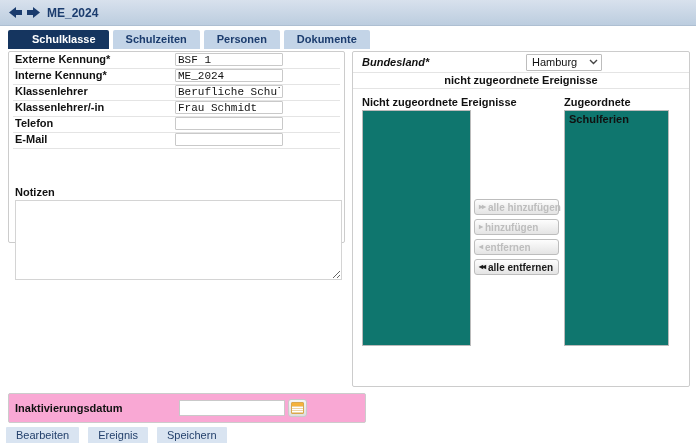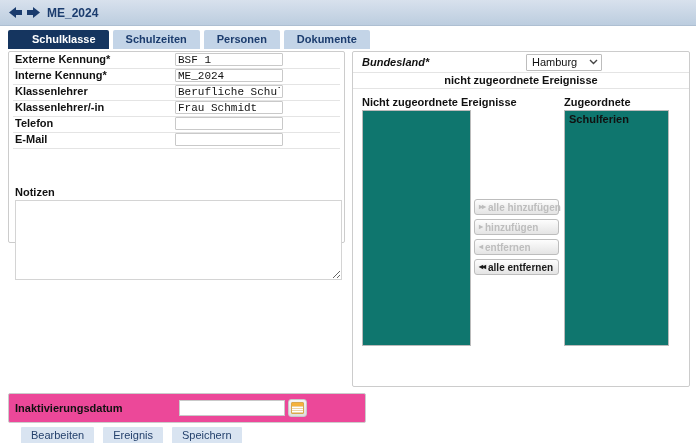--- a/index.html
+++ b/index.html
@@ -90,39 +90,39 @@
   .tbtn .ticon{font-size:8px;letter-spacing:-1px;line-height:1;}
   .tbtn.disabled{color:#bdbdbd;cursor:default;}
   .info{
     padding:6px 4px 0 4px;text-align:justify;line-height:11.5px;
     font-size:10.6px;color:#1a1a1a;
   }
   
   .inact{
     position:absolute;left:8px;top:393px;width:358px;height:30px;
     border:1px solid #cccccc;border-radius:2px;box-sizing:border-box;
-    display:flex;align-items:center;padding-left:6px;background:#ec4899;
+    display:flex;align-items:center;padding-left:6px;background:#f9a8d4;
   }
   .inact .flabel{font-weight:bold;flex:0 0 164px;}
   .inact input{
     width:100px;height:12px;border:1px solid #c9c9c9;
     font-family:"Liberation Sans",sans-serif;font-size:11px;
   }
   .cal-btn{
     width:17px;height:16px;margin-left:3px;border:1px solid #c9c9c9;border-radius:3px;
     background:linear-gradient(#f5f5f5,#dedede);
     display:flex;align-items:center;justify-content:center;cursor:pointer;
   }
   .cal-icon{width:11px;height:10px;border:1px solid #d9a84e;border-radius:1px;
     background:
       linear-gradient(#f5b23c,#f5b23c) 0 0/11px 3px no-repeat,
       repeating-linear-gradient(#fff 0 1px,#edd3a2 1px 2px);
   }
   
-  .footer{position:absolute;top:427px;left:21px;display:flex;gap:9px;}
+  .footer{position:absolute;top:427px;left:6px;display:flex;gap:9px;}
   .fbtn{
     background:#d9e4f1;color:#24416c;padding:2px 10px 3px;font-size:11px;
     cursor:pointer;border-radius:1px;
   }
 </style>
 </head>
 <body>
 
 <div class="topbar">
   <span class="nav-arrows">

